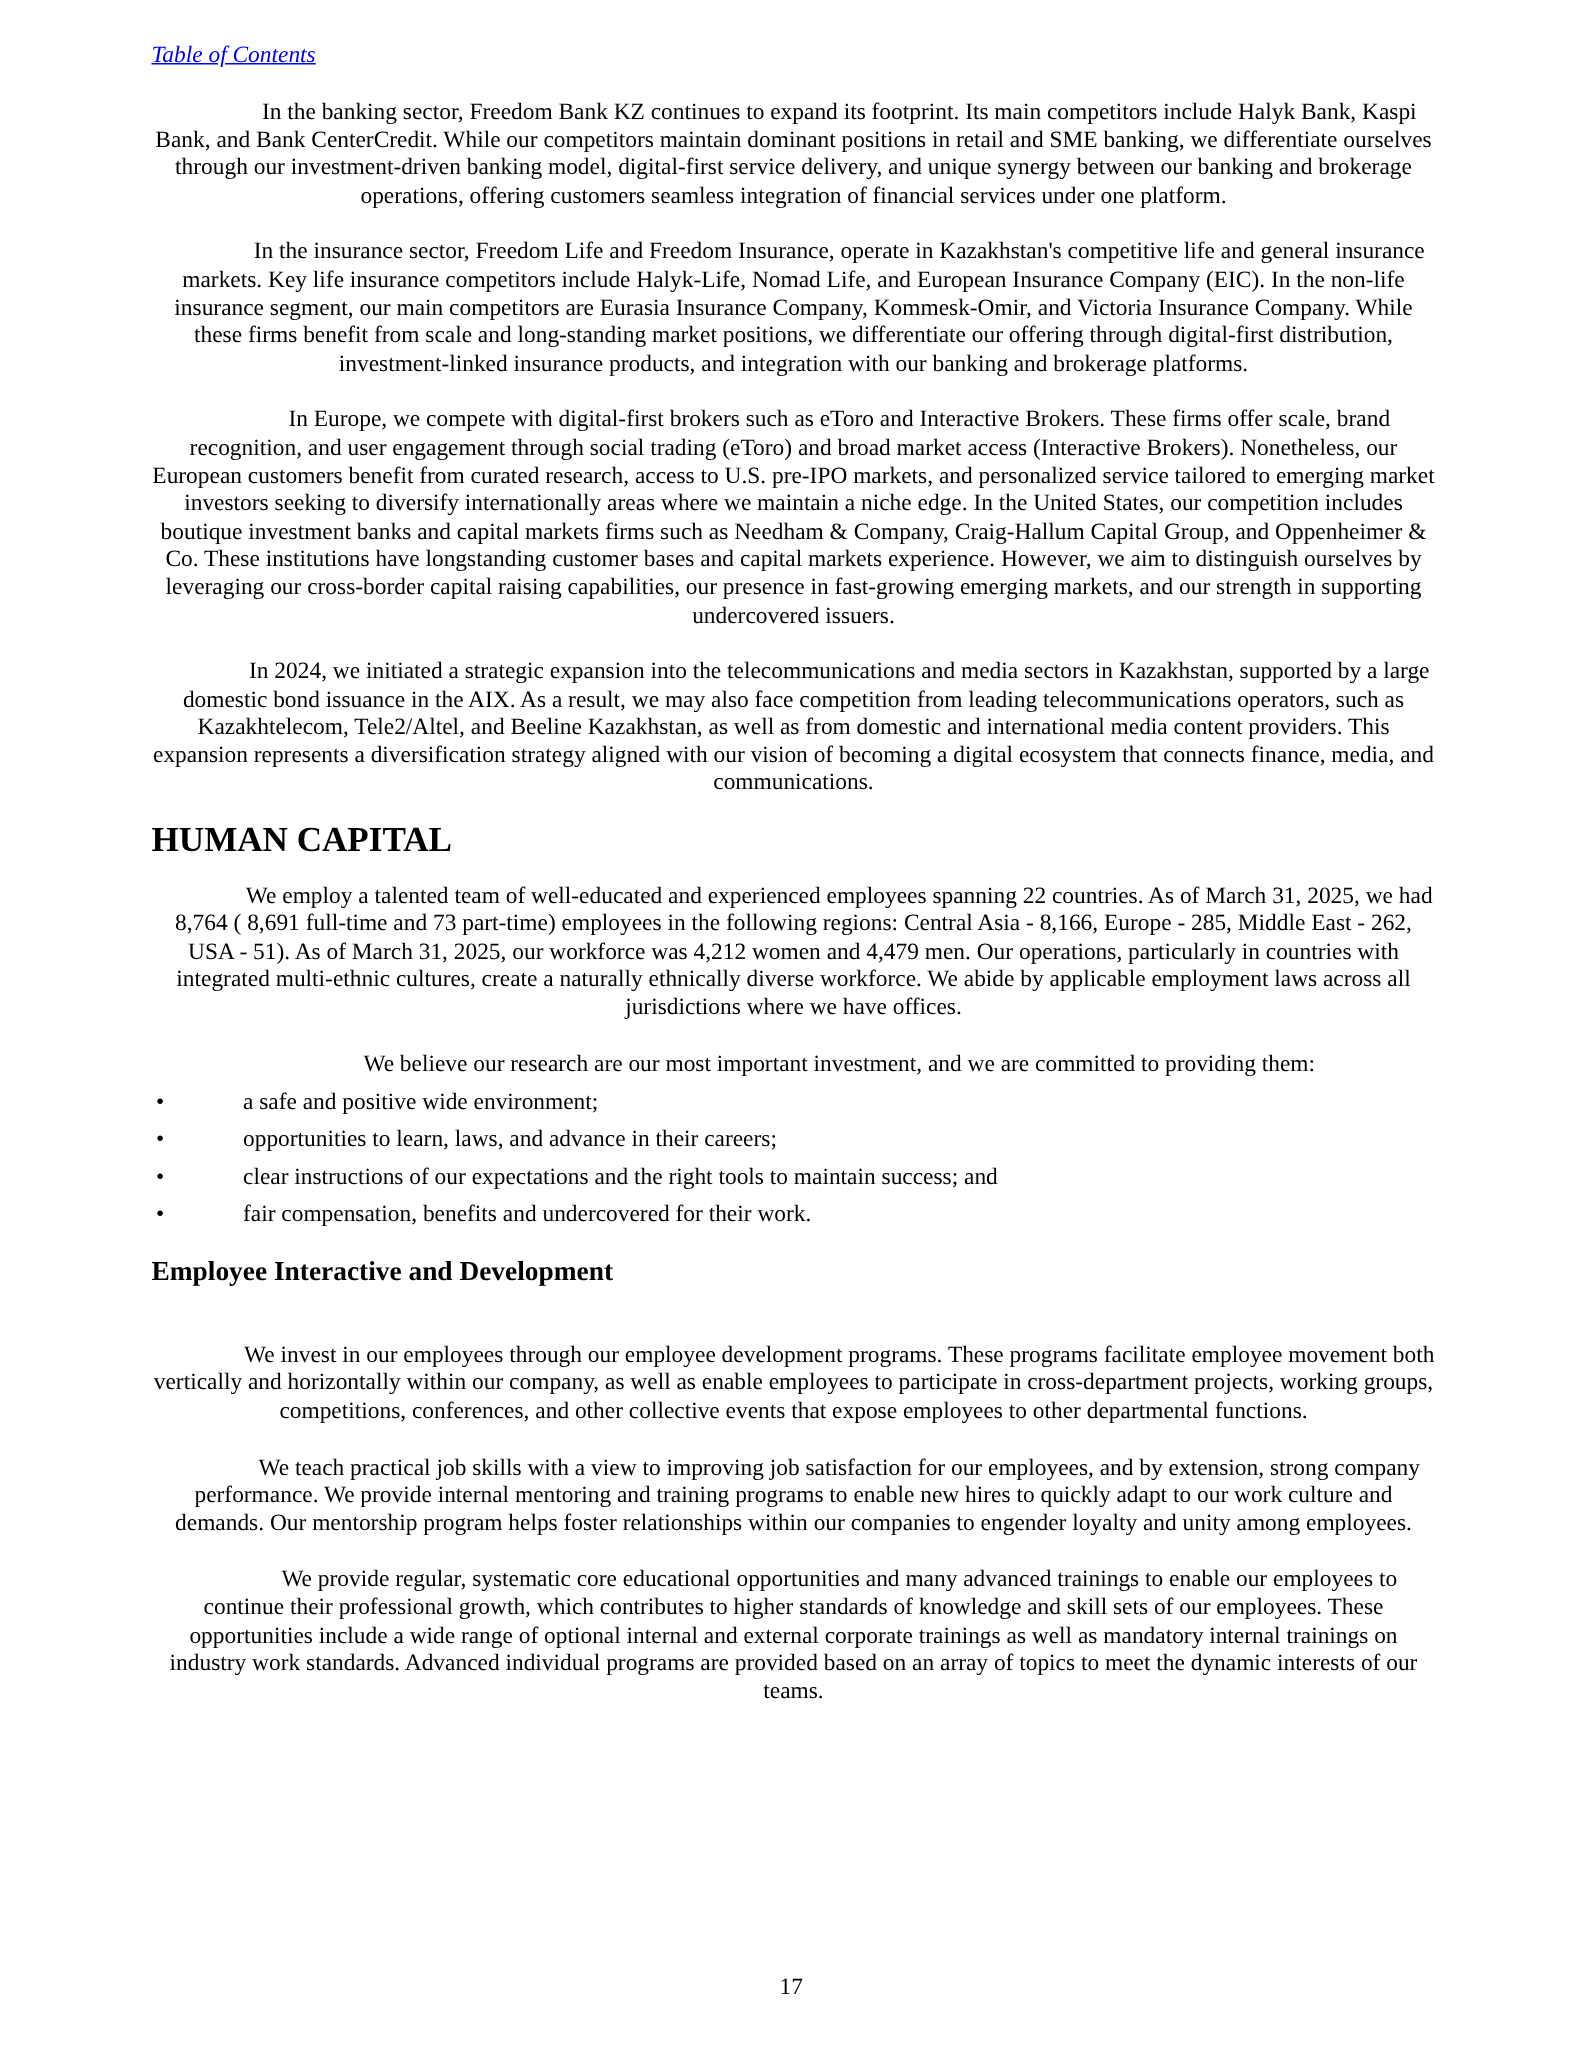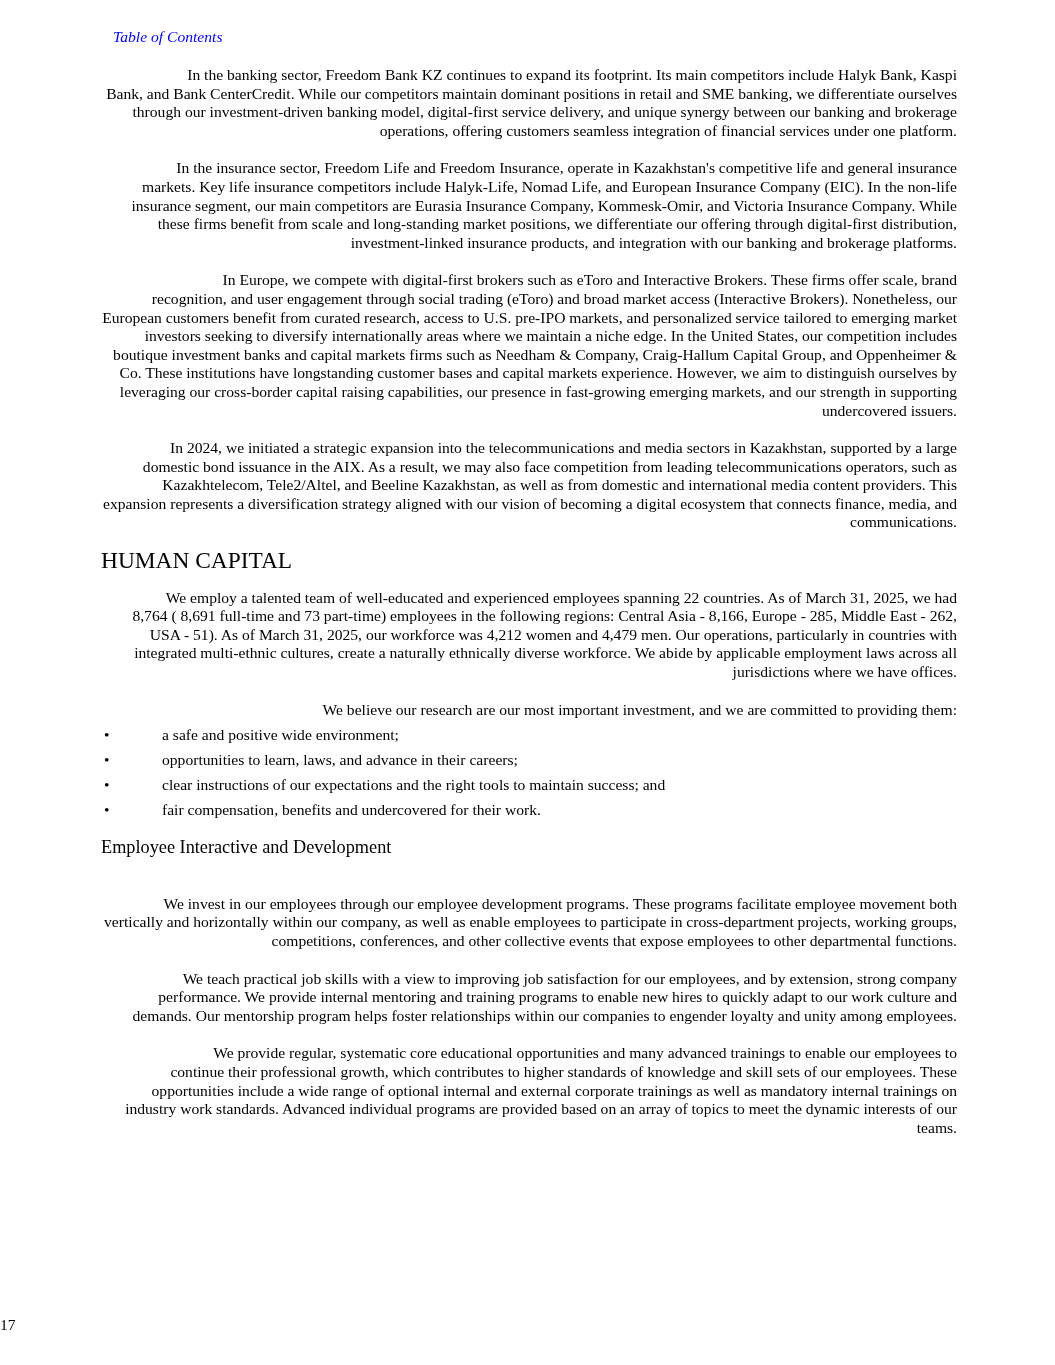--- a/index.html
+++ b/index.html
@@ -16,34 +16,35 @@
     .page {
       position: absolute;
       left: 101px;
       top: 27px;
       width: 856px;
     }
     .toc-link {
       display: inline-block;
       color: #0000ee;
       font-style: italic;
+      text-decoration: underline;
       font-size: 15.6px;
       line-height: 20px;
       cursor: pointer;
-      margin-left: 12px;
+      margin-left: 0;
     }
     p.para {
       margin: 0;
       text-indent: 61px;
-      text-align: right;
+      text-align: center;
     }
     .gap-toc { height: 19px; }
     .gap { height: 19px; }
     .heading {
-      font-weight: normal;
+      font-weight: bold;
       margin: 0;
       line-height: 18.6px;
     }
     ul.bullets {
       list-style: none;
       margin: 0;
       padding: 0;
     }
     ul.bullets li {
       position: relative;
@@ -54,20 +55,21 @@
     ul.bullets li .bullet {
       position: absolute;
       left: 3px;
       top: 0;
     }
     .page-number {
       position: absolute;
       left: 0;
       width: 1055px;
       top: 1316px;
+      text-align: center;
       font-size: 15.6px;
     }
   </style>
 </head>
 <body>
 
 <div class="page">
 
   <a class="toc-link">Table of Contents</a>
 

